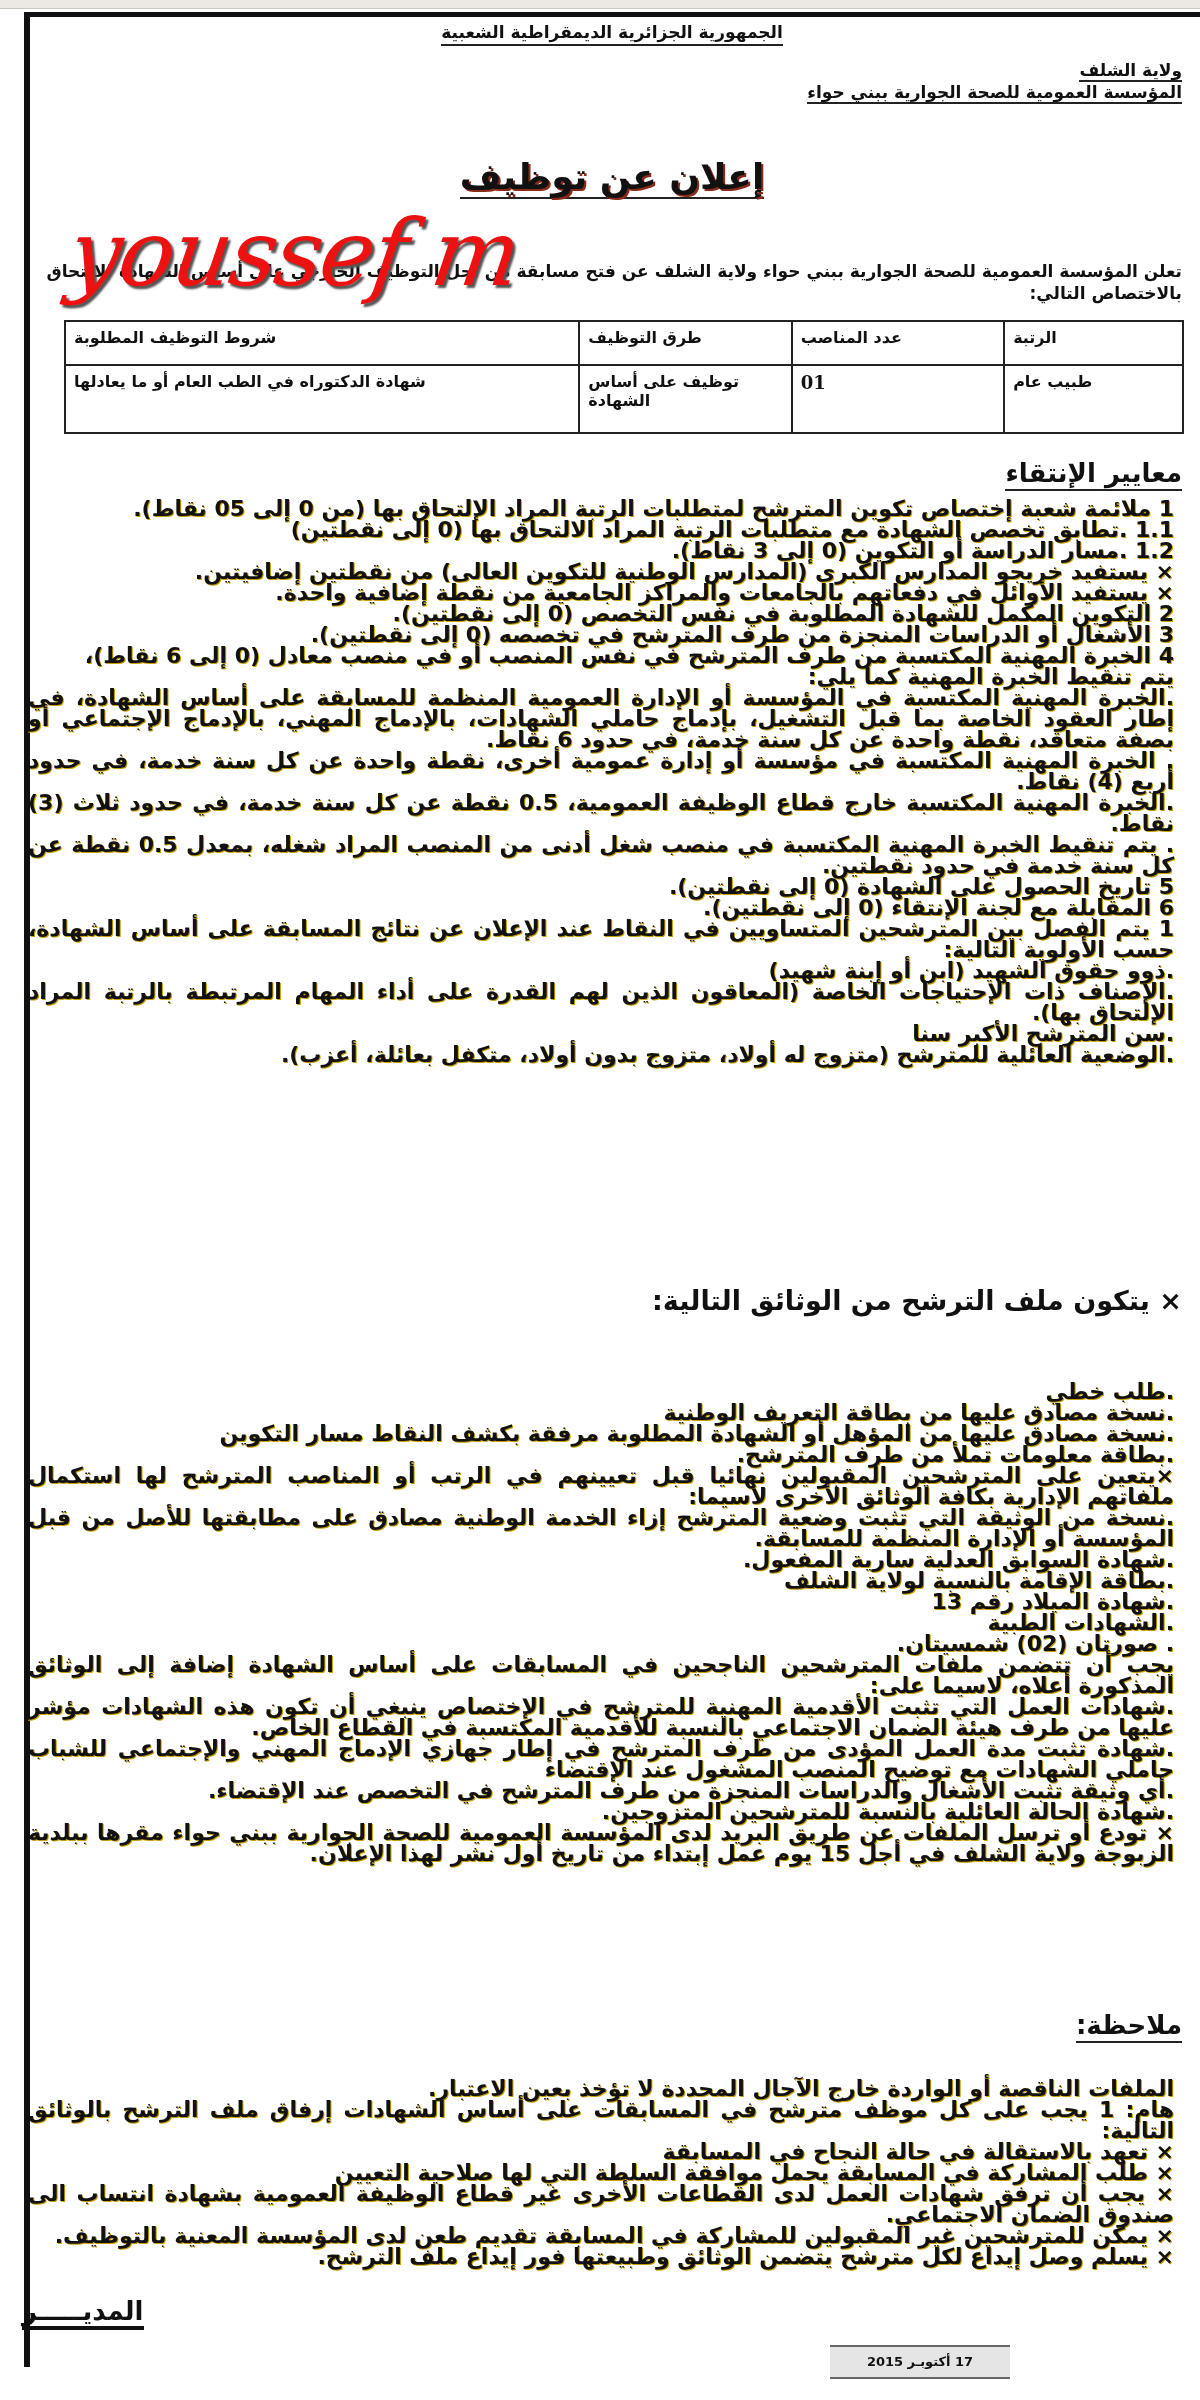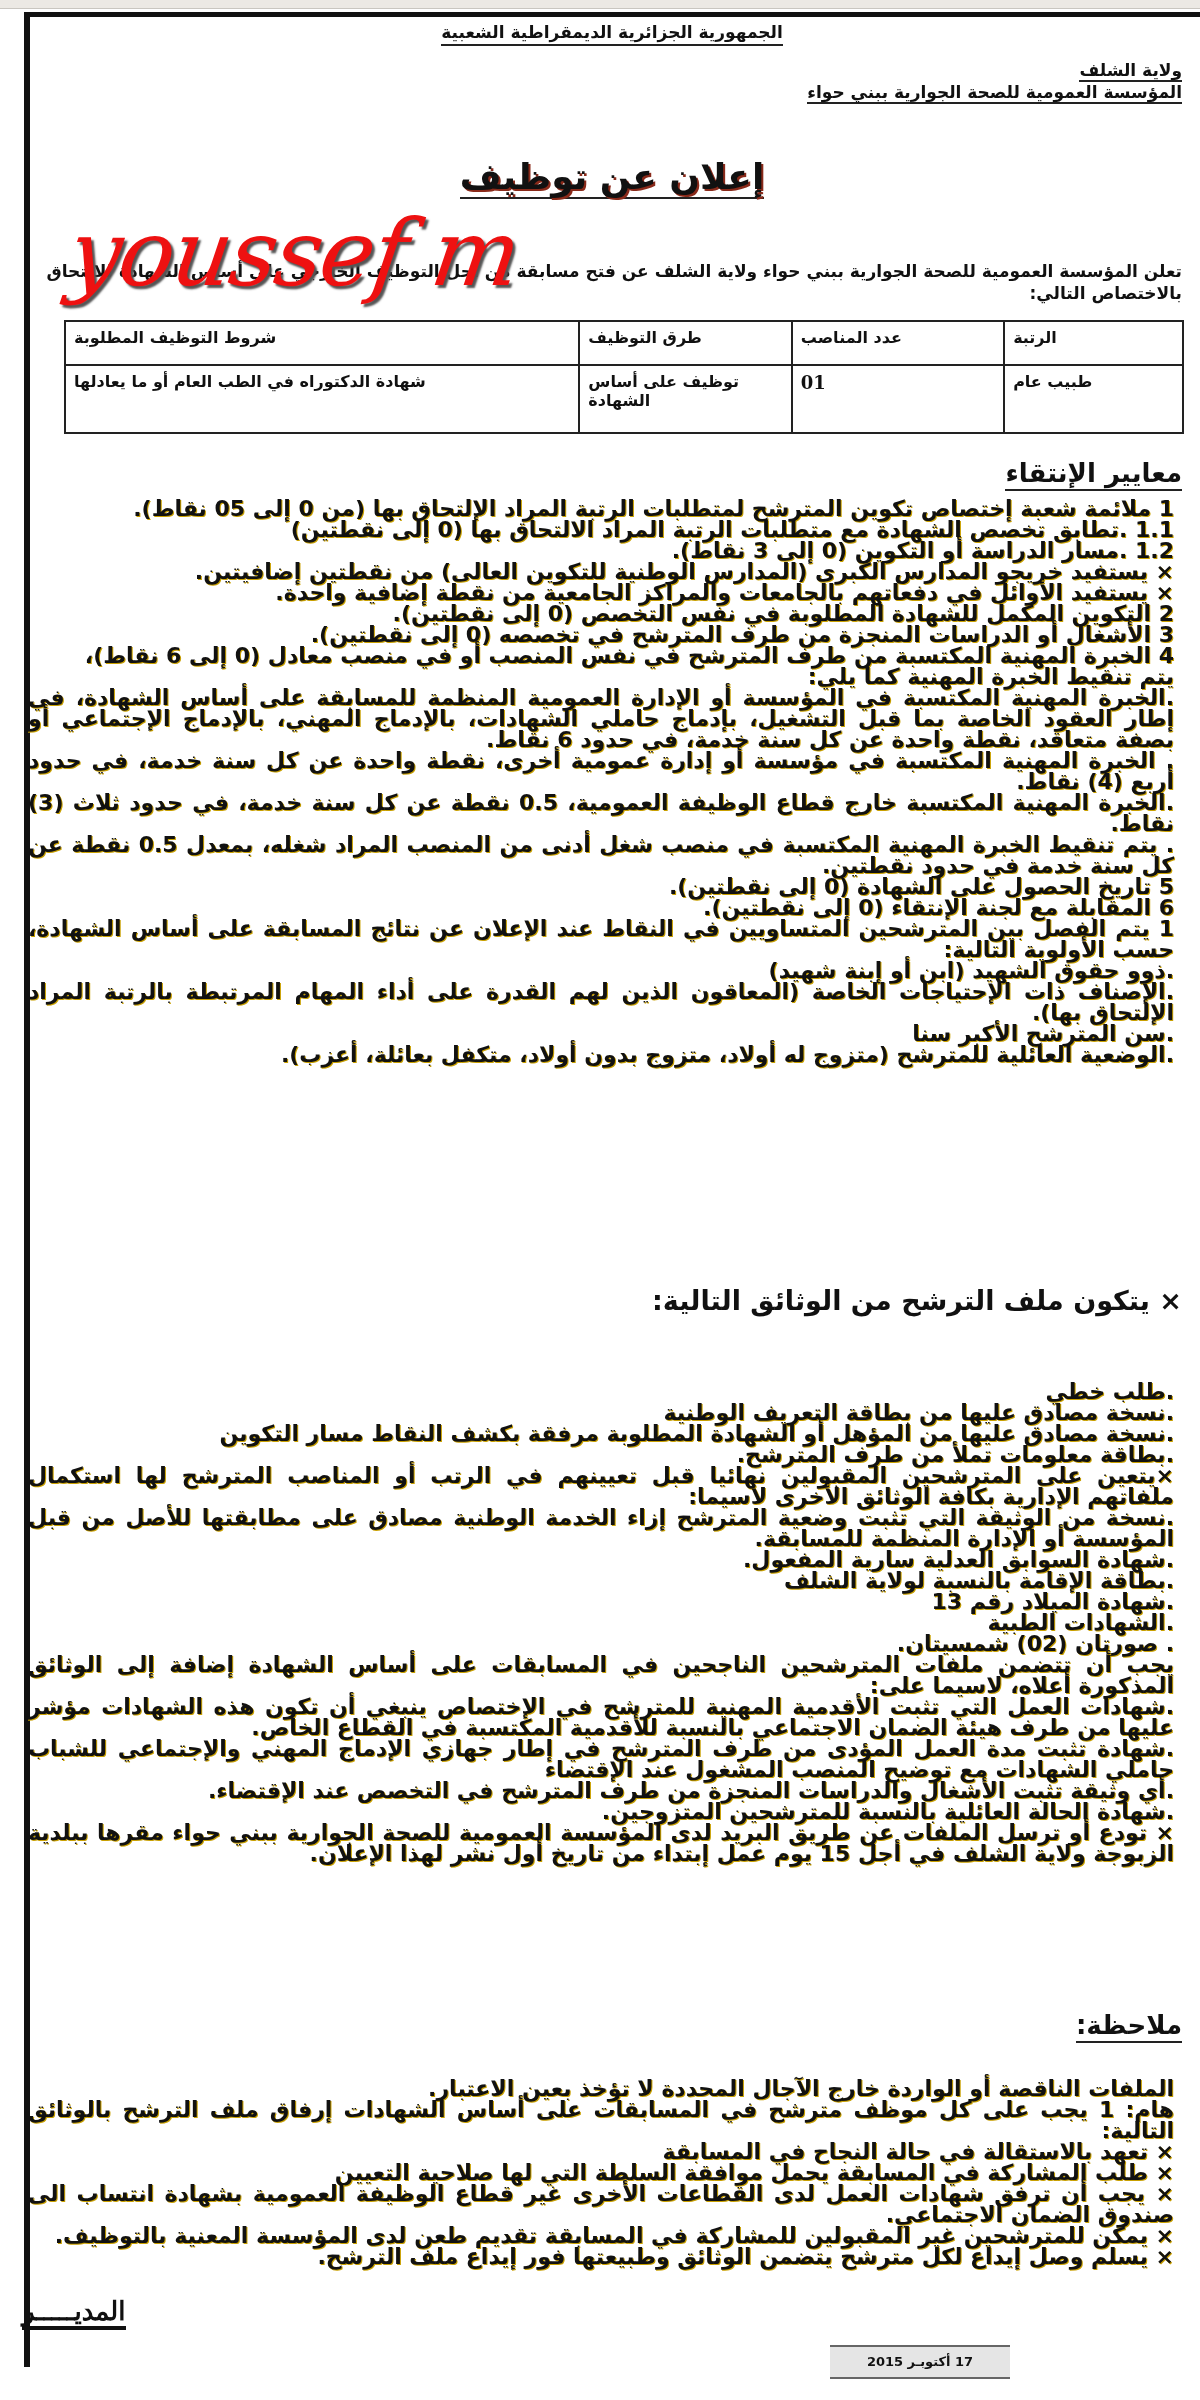--- a/index.html
+++ b/index.html
@@ -22,21 +22,21 @@
   table.posts { position:absolute; top:300px; left:28px; width:1120px; border-collapse:collapse; font-weight:bold; font-size:16px; }
   table.posts td, table.posts th { border:2px solid #222; text-align:left; vertical-align:top; padding:6px 8px; }
   table.posts th { height:30px; font-weight:bold; }
   table.posts td { height:54px; }
   .h-sec { position:absolute; right:6px; font-weight:bold; font-size:26px; border-bottom:2px solid #222; line-height:1.2; }
   .h-docs { position:absolute; right:6px; font-weight:bold; font-size:27px; line-height:1.2;text-align:right; }
   .body { position:absolute; right:14px; width:1146px; font-weight:bold; font-size:22px; line-height:21px; text-align:justify; text-align-last:right;
     text-shadow:1px 1px 0 #c9a000; }
   .body p { margin:0; }
   .director { position:absolute; top:2296px; left:22px; font-weight:bold; font-size:26px; }
-  .director span { border-bottom:4px solid #111;font-family:Liberation Serif, serif; }
+  .director span { border-bottom:4px solid #111; }
   .datestamp { position:absolute; top:2345px; left:830px; width:180px; height:30px; background:#e5e5e5; border-top:2px solid #666; border-bottom:2px solid #666;
     font-weight:bold; font-size:13px; text-align:center; line-height:30px; direction:rtl; }
   .watermark { position:absolute; top:200px; left:70px; font-family:"DejaVu Serif", serif; font-style:italic; font-size:92px; color:#ee1111;
     text-shadow:3px 3px 2px #555; letter-spacing:-2px; transform:skewX(-8deg); white-space:nowrap; }
 </style>
 </head>
 <body>
 
 <div class="topbar"></div>
 <div class="frame-top"></div>

